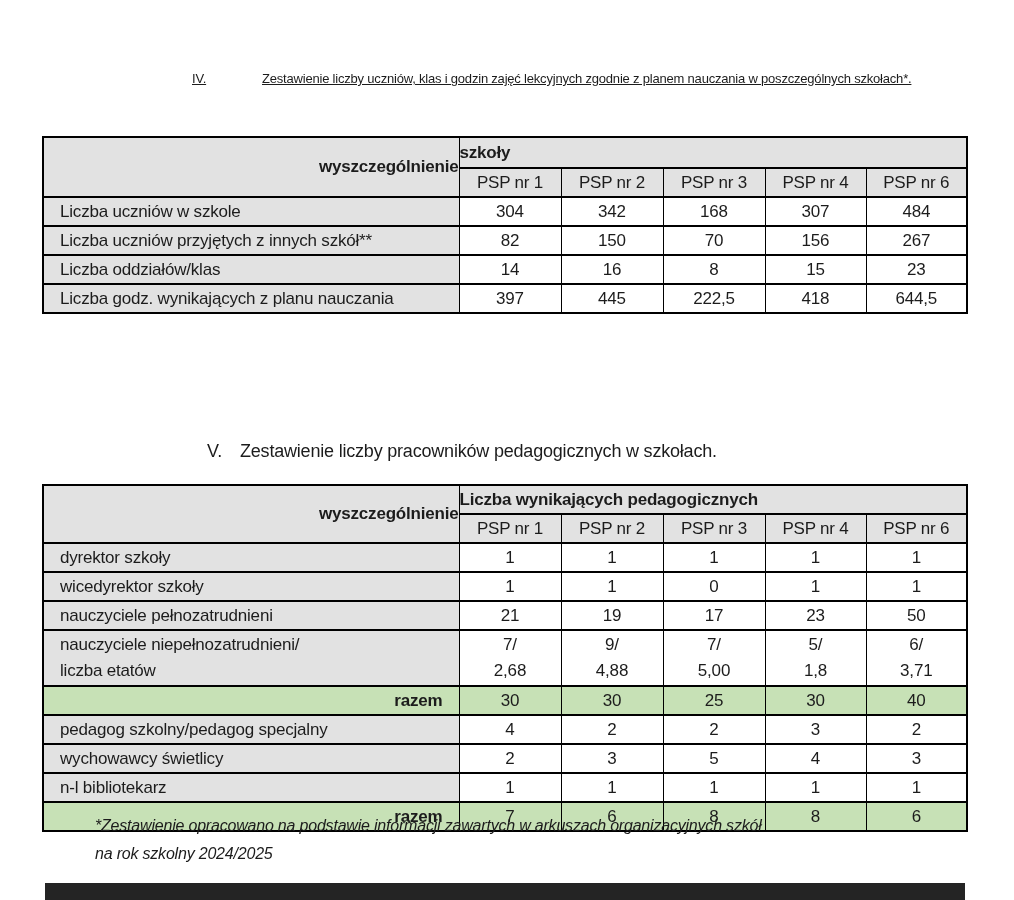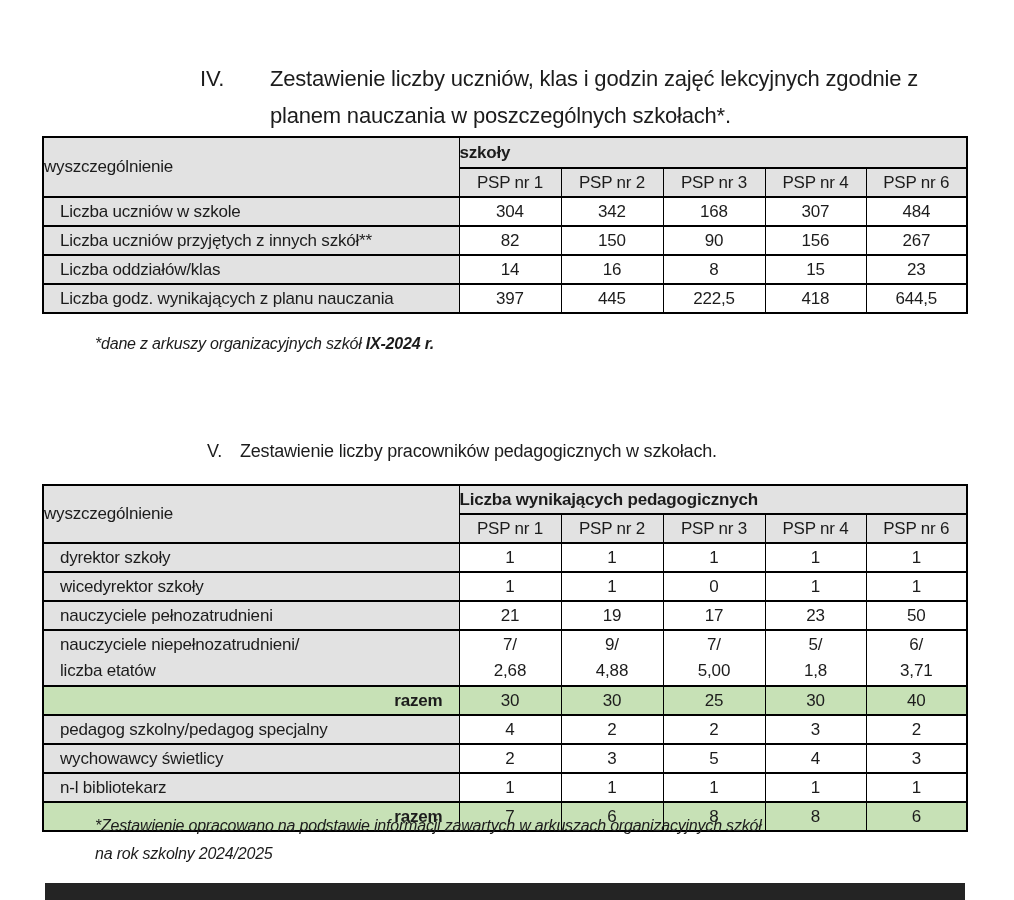--- a/index.html
+++ b/index.html
@@ -2,36 +2,36 @@
 <html><head>
 <meta charset="utf-8">
 <style>
   html,body { margin:0; padding:0; }
   body {
     width:1014px; height:900px; position:relative; background:#ffffff;
     font-family:"Liberation Sans", sans-serif; color:#1c1c1c;
     letter-spacing:-0.2px; overflow:hidden;
   }
   .heading { position:absolute; display:flex; }
-  #heading-iv { left:200px; top:60px; font-size:22px; line-height:37px; }
+  #heading-iv { left:192px; top:60px; font-size:13px; line-height:37px;text-decoration:underline; }
   #heading-iv .num { width:70px; flex:0 0 70px; }
   #heading-iv .txt { width:670px; }
   #heading-v { left:207px; top:438px; font-size:18px; line-height:26px; }
   #heading-v .num { width:33px; flex:0 0 33px; }
 
   table { position:absolute; left:42px; width:924px; border-collapse:collapse;
           table-layout:fixed; border:2px solid #000; background:#fff; }
   #table-iv { top:136px; }
   #table-v  { top:484px; }
   th, td {
     border-left:1px solid #000; border-right:1px solid #000;
     border-top:2px solid #000; border-bottom:2px solid #000;
     font-size:17px; padding:0; vertical-align:middle; overflow:hidden;
   }
-  th.label-head { background:#e2e2e2; font-weight:normal; text-align:left; }
+  th.label-head { background:#e2e2e2; font-weight:bold; text-align:right; }
   th.group-head { background:#e2e2e2; font-weight:bold; text-align:left; }
   th.school     { background:#e2e2e2; font-weight:normal; text-align:center; }
   td.label-cell { background:#e2e2e2; text-align:left; padding:0 16px;
                   white-space:pre-line; line-height:26px; }
   td.val { text-align:center; background:#fff; white-space:pre-line; line-height:26px; }
   #table-iv th { height:29px; }
   #table-iv tr.school-row th { height:27px; }
   #table-iv td { height:27px; }
   #table-v th { height:27px; }
   #table-v td { height:27px; }
@@ -84,21 +84,21 @@
         <td class="val">304</td>
         <td class="val">342</td>
         <td class="val">168</td>
         <td class="val">307</td>
         <td class="val">484</td>
       </tr>
       <tr>
         <td class="label-cell">Liczba uczniów przyjętych z innych szkół**</td>
         <td class="val">82</td>
         <td class="val">150</td>
-        <td class="val">90</td>
+        <td class="val">70</td>
         <td class="val">156</td>
         <td class="val">267</td>
       </tr>
       <tr>
         <td class="label-cell">Liczba oddziałów/klas</td>
         <td class="val">14</td>
         <td class="val">16</td>
         <td class="val">8</td>
         <td class="val">15</td>
         <td class="val">23</td>
@@ -108,21 +108,20 @@
         <td class="val">397</td>
         <td class="val">445</td>
         <td class="val">222,5</td>
         <td class="val">418</td>
         <td class="val">644,5</td>
       </tr>
     </tbody>
 </table>
 
 <div class="footnote" id="footnote-iv">
-  <div><span>*dane z arkuszy organizacyjnych szkół </span><b>IX-2024 r.</b></div>
 </div>
 
 <div class="heading" id="heading-v">
   <span class="num">V.</span>
   <div class="txt">Zestawienie liczby pracowników pedagogicznych w szkołach.</div>
 </div>
 
 <table id="table-v">
   <colgroup>
     <col style="width:416px">

